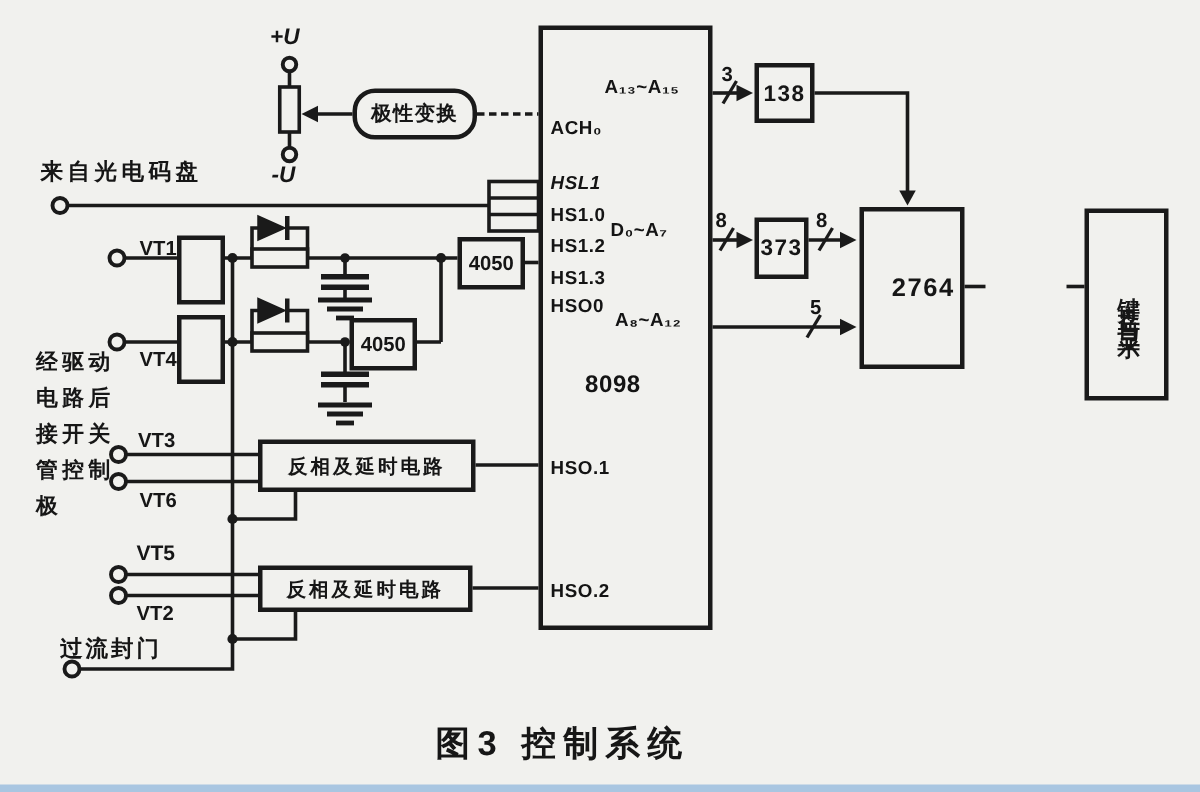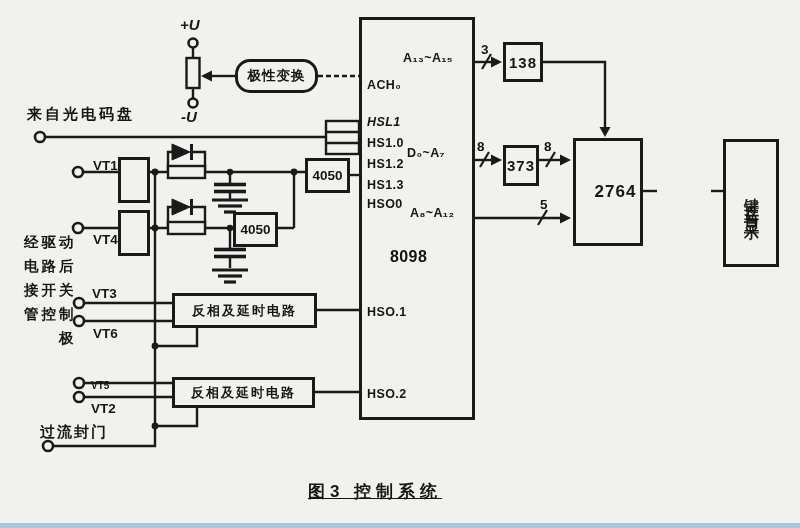--- a/index.html
+++ b/index.html
@@ -9,21 +9,21 @@
   .box{position:absolute;box-sizing:border-box;border:3px solid #1a1a1a;background:transparent;
        display:flex;align-items:center;justify-content:center;z-index:2;}
   .box .lbl{font-weight:700;color:#161616;}
   .chipname{font-size:15px;letter-spacing:1px;}
   .cjk{font-size:13px;letter-spacing:2px;}
   .txt{position:absolute;font-weight:700;color:#161616;z-index:3;white-space:nowrap;}
   .pin{position:absolute;font-size:12.5px;font-weight:700;letter-spacing:.4px;z-index:3;}
   .buswidth{position:absolute;font-size:13.5px;font-weight:700;z-index:3;}
   .vtext{writing-mode:vertical-rl;text-orientation:upright;letter-spacing:7px;font-size:15px;}
   .note{white-space:pre-line;line-height:24px;font-size:14.5px;letter-spacing:3px;}
-  .caption{font-size:17px;letter-spacing:5px;text-align:center;text-decoration:underline;}
+  .caption{font-size:23px;letter-spacing:5px;text-align:center;}
   .uplus{font-style:italic;font-size:15px;}
   .bluebar{position:absolute;left:0;bottom:0;width:800px;height:5px;background:#9cbede;opacity:.85;z-index:4;}
 </style>
 </head>
 <body>
 
 <div class="screen">
 
   <svg class="wires" width="800" height="528" viewBox="0 0 800 528">
     <g stroke="#1a1a1a" stroke-width="2.4" fill="none">
@@ -205,24 +205,24 @@
 
   <div class="txt uplus" style="left:180px;top:16px;">+U</div>
   <div class="txt uplus" style="left:181px;top:108px;">-U</div>
 
   <div class="txt" style="left:27px;top:105px;font-size:15px;letter-spacing:3px;">来自光电码盘</div>
 
   <div class="txt" style="left:93px;top:158px;font-size:13.5px;">VT1</div>
   <div class="txt" style="left:93px;top:232px;font-size:13.5px;">VT4</div>
   <div class="txt" style="left:92px;top:286px;font-size:13.5px;">VT3</div>
   <div class="txt" style="left:93px;top:326px;font-size:13.5px;">VT6</div>
-  <div class="txt" style="left:91px;top:380px;font-size:10px;">VT5</div>
+  <div class="txt" style="left:91px;top:360px;font-size:14px;">VT5</div>
   <div class="txt" style="left:91px;top:401px;font-size:13.5px;">VT2</div>
 
-  <div class="txt note" style="left:24px;top:230px;text-align:right;">经驱动
+  <div class="txt note" style="left:24px;top:230px;">经驱动
 电路后
 接开关
 管控制
 极</div>
 
   <div class="txt" style="left:40px;top:423px;font-size:15px;letter-spacing:2px;">过流封门</div>
 
   <div class="buswidth" style="left:481px;top:42px;">3</div>
   <div class="buswidth" style="left:477px;top:139px;">8</div>
   <div class="buswidth" style="left:544px;top:139px;">8</div>

